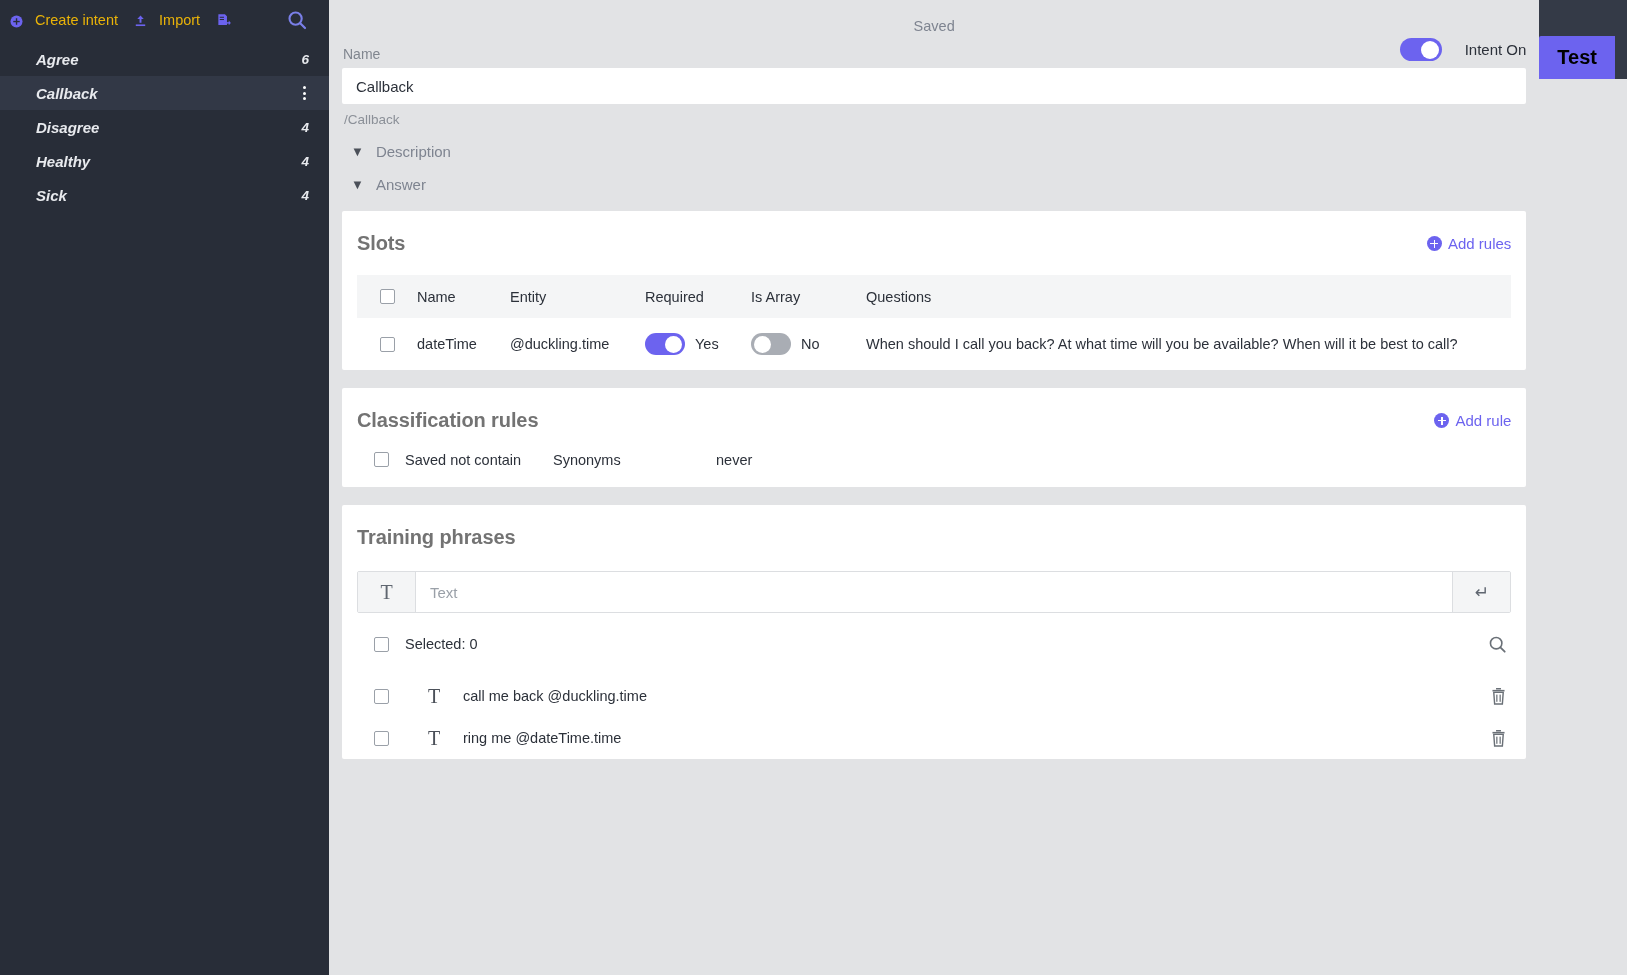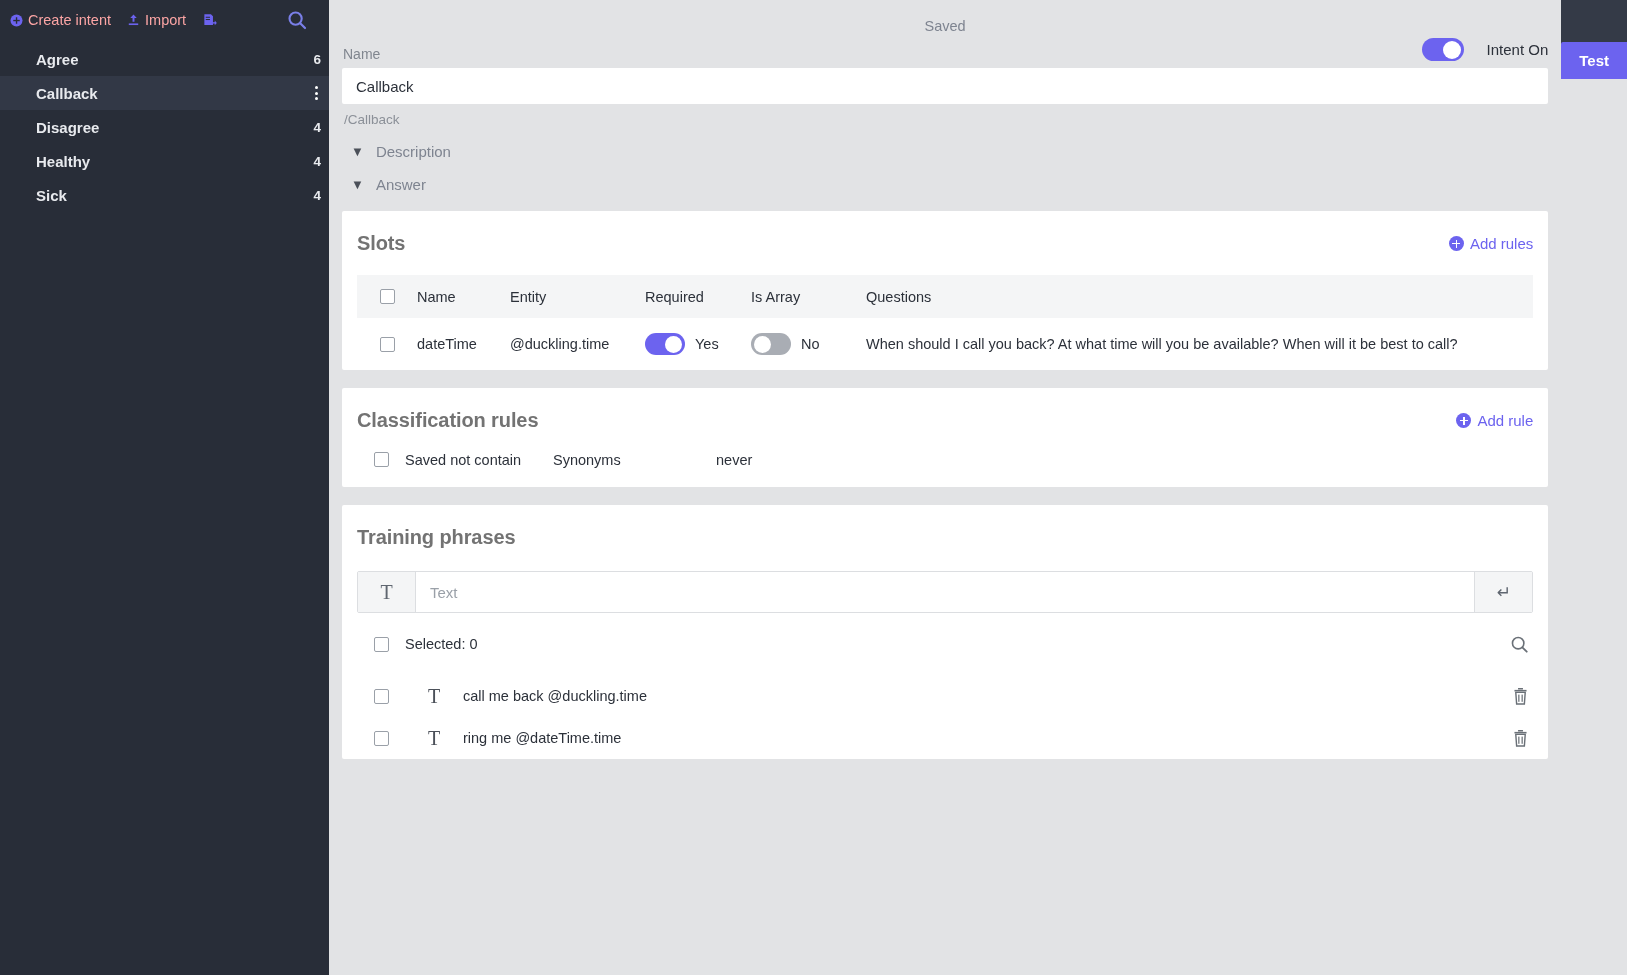--- a/index.html
+++ b/index.html
@@ -19,36 +19,37 @@
     flex: 0 0 329px;
   }
   .sb-toolbar {
     height: 40px;
     display: flex; align-items: center;
     padding: 0 14px 0 10px;
     gap: 16px;
     position: relative;
   }
   .sb-tool {
-    display: flex; align-items: center; gap: 5px;
-    color: #fca5a5; font-size: 14.5px; cursor: pointer;
+    display: flex; align-items: flex-end; gap: 12px;
+    color: #eab308; font-size: 14.5px; cursor: pointer;
     white-space: nowrap;
   }
   .sb-tool svg { display: block; }
   .sb-search {
     position: absolute; right: 22px; top: 50%; transform: translateY(-50%);
     cursor: pointer; line-height: 0;
   }
   .sb-list { margin-top: 2px; }
   .sb-item {
     height: 34px;
     display: flex; align-items: center;
-    padding: 0 8px 0 36px;
+    padding: 0 20px 0 36px;
     color: #e8eaee; font-size: 15px; font-weight: 700;
     cursor: pointer;
+    font-style: italic;
   }
   .sb-item .sb-label { flex: 1; }
   .sb-item .sb-count { color: #e8eaee; font-size: 13.5px; font-weight: 700; }
   .sb-item.active { background: #323846; }
   .sb-kebab { display: flex; flex-direction: column; gap: 2.5px; align-items: center; padding: 4px 3px; cursor: pointer; }
   .sb-kebab i { width: 3px; height: 3px; border-radius: 50%; background: #fff; display: block; }
 
   
   .main {
     flex: 1 1 auto; height: 975px;
@@ -205,26 +206,26 @@
   .tp-row-txt { flex: 1 1 auto; }
 
   
   .footer {
     height: 79px; background: #343a47;
     display: flex; align-items: flex-end; justify-content: flex-end;
     padding: 0 0 0 0;
     flex: none;
   }
   .test-btn {
-    background: #6c63ef; color: #ffffff;
-    font-size: 15px; font-weight: 700;
+    background: #6c63ef; color: #000000;
+    font-size: 20px; font-weight: 700;
     padding: 10px 18px 10px 18px;
     border: none; border-radius: 2px 0 0 0;
     cursor: pointer;
-    margin-right: 0px;
+    margin-right: 12px;
     font-family: "Liberation Sans", sans-serif;
   }
   .serif-T { font-family: "Liberation Serif", serif; font-size: 20px; line-height: 1; }
 </style>
 </head>
 <body>
 
 <div class="app">
 
   <aside class="sidebar">

